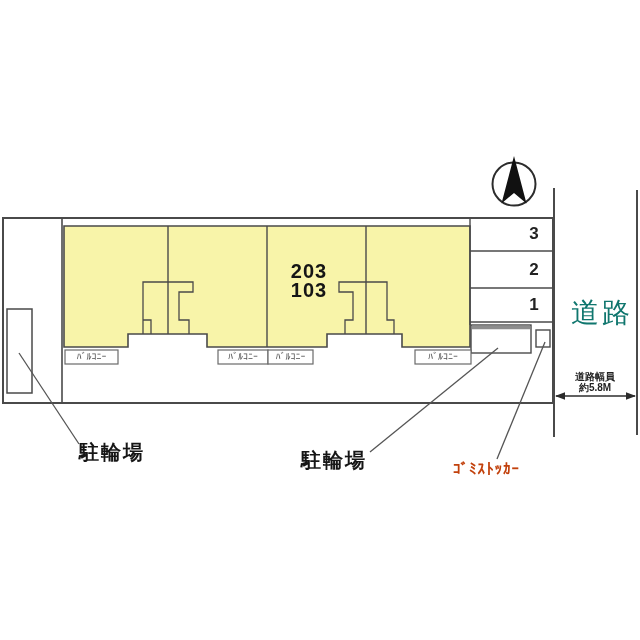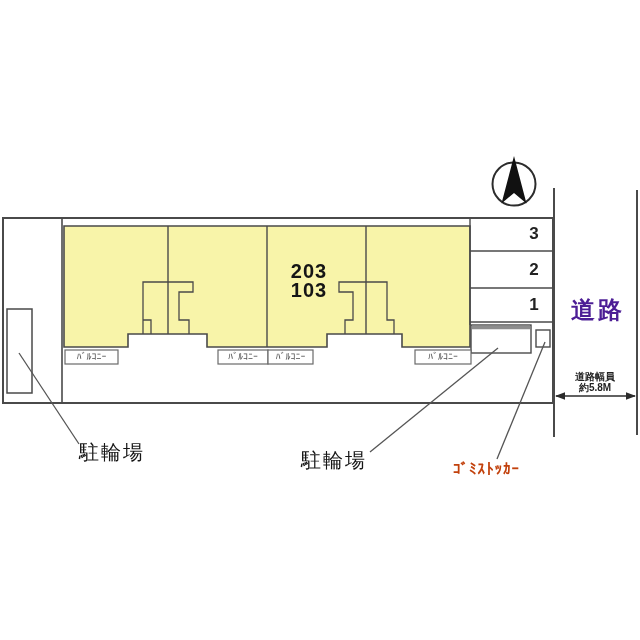--- a/index.html
+++ b/index.html
@@ -11,22 +11,22 @@
   .lbl{position:absolute;white-space:nowrap;}
   .unit-label{
     width:64px;text-align:center;font-size:20px;font-weight:bold;
     line-height:19px;letter-spacing:1px;color:#151515;
   }
   .stall-num{width:24px;text-align:center;font-size:17px;font-weight:bold;color:#222;}
   .balcony-lbl{
     text-align:center;font-size:10px;color:#4f4f4f;letter-spacing:0px;
     line-height:14px;overflow:hidden;
   }
-  .big-annot{font-size:20px;font-weight:normal;letter-spacing:2px;color:#161616;}
-  .road-name{font-size:24px;font-weight:bold;letter-spacing:3px;color:#4c1d95;}
+  .big-annot{font-size:20px;font-weight:bold;letter-spacing:2px;color:#161616;}
+  .road-name{font-size:28px;font-weight:normal;letter-spacing:3px;color:#0f766e;}
   .dim-txt{width:90px;text-align:center;font-size:10px;font-weight:bold;color:#222;}
   .stocker-lbl{font-size:15px;font-weight:bold;letter-spacing:1px;color:#c2410c;}
 </style>
 </head>
 <body>
 
 <div class="plan">
 
   <svg width="640" height="640" viewBox="0 0 640 640">
 

